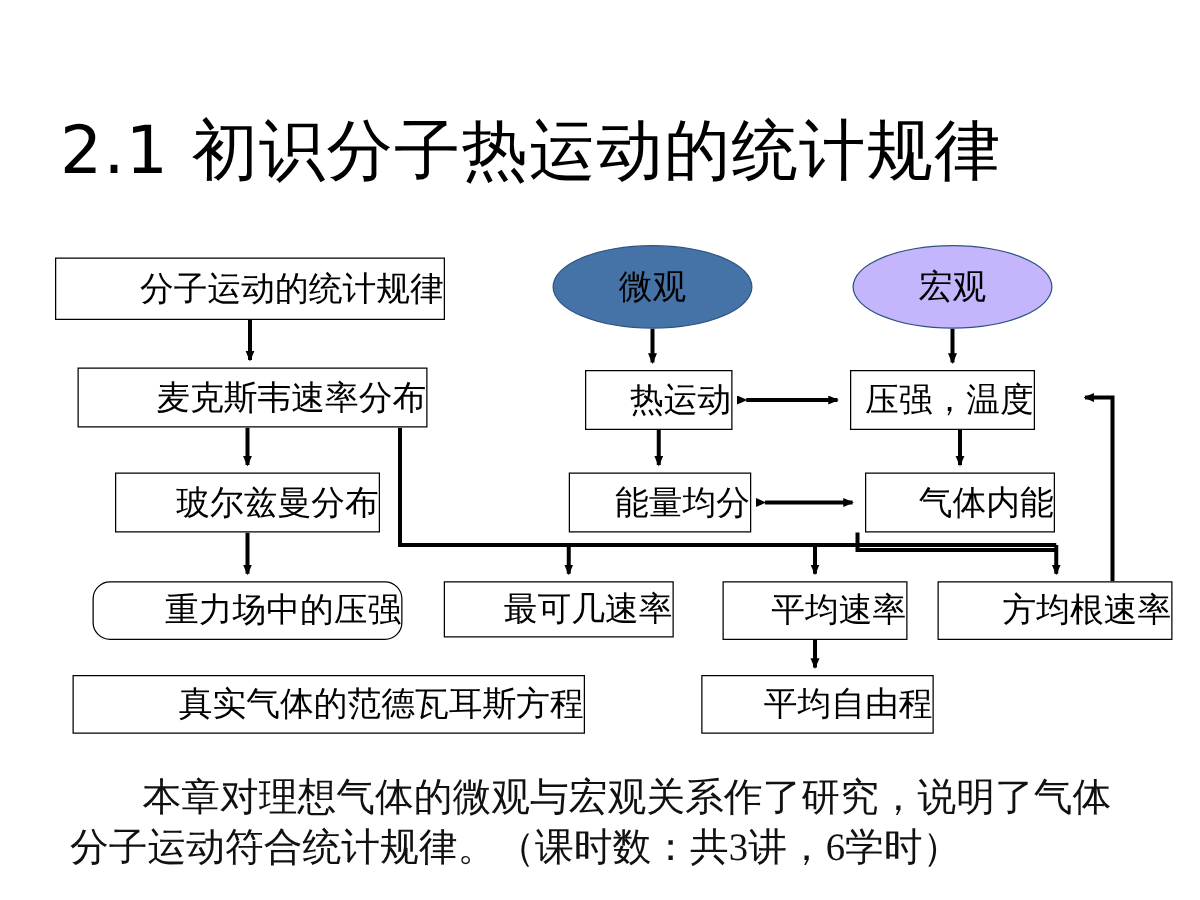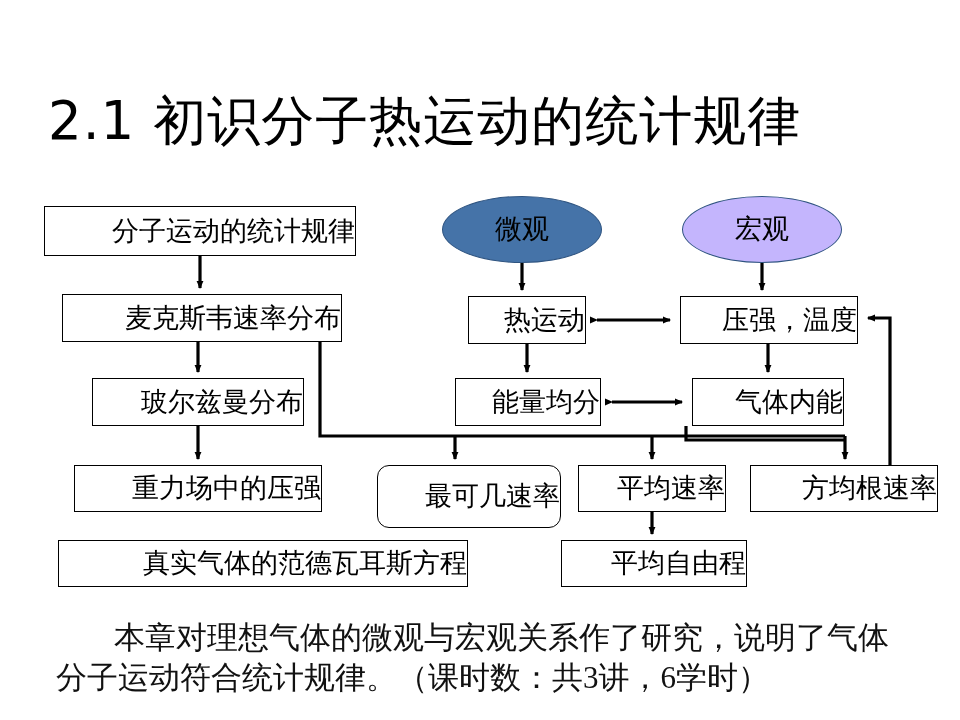--- a/index.html
+++ b/index.html
@@ -158,45 +158,45 @@
     </div>
 
     <div class="node" style="left:62px; top:294px; width:280px; height:48px;">
       <span>麦克斯韦速率分布</span>
     </div>
 
     <div class="node" style="left:92px; top:378px; width:212px; height:48px;">
       <span>玻尔兹曼分布</span>
     </div>
 
-    <div class="node" style="left:74px; top:465px; width:248px; height:47px;">
+    <div class="node" style="left:74px; top:465px; width:248px; height:47px;border-radius:14px;">
       <span>重力场中的压强</span>
     </div>
 
     <div class="node" style="left:58px; top:540px; width:410px; height:47px;">
       <span>真实气体的范德瓦耳斯方程</span>
     </div>
 
     <div class="node" style="left:468px; top:296px; width:118px; height:48px;">
       <span>热运动</span>
     </div>
 
-    <div class="node" style="left:680px; top:296px; width:178px; height:48px;padding-left:12px;">
+    <div class="node" style="left:680px; top:296px; width:148px; height:48px;padding-left:12px;">
       <span>压强，温度</span>
     </div>
 
     <div class="node" style="left:455px; top:378px; width:146px; height:48px;">
       <span>能量均分</span>
     </div>
 
     <div class="node" style="left:692px; top:378px; width:152px; height:48px;">
       <span>气体内能</span>
     </div>
 
-    <div class="node" style="left:377px; top:465px; width:184px; height:63px;border-radius:12px;">
+    <div class="node" style="left:355px; top:465px; width:184px; height:45px;">
       <span>最可几速率</span>
     </div>
 
     <div class="node" style="left:578px; top:465px; width:148px; height:47px;">
       <span>平均速率</span>
     </div>
 
     <div class="node" style="left:750px; top:465px; width:188px; height:47px;">
       <span>方均根速率</span>
     </div>

